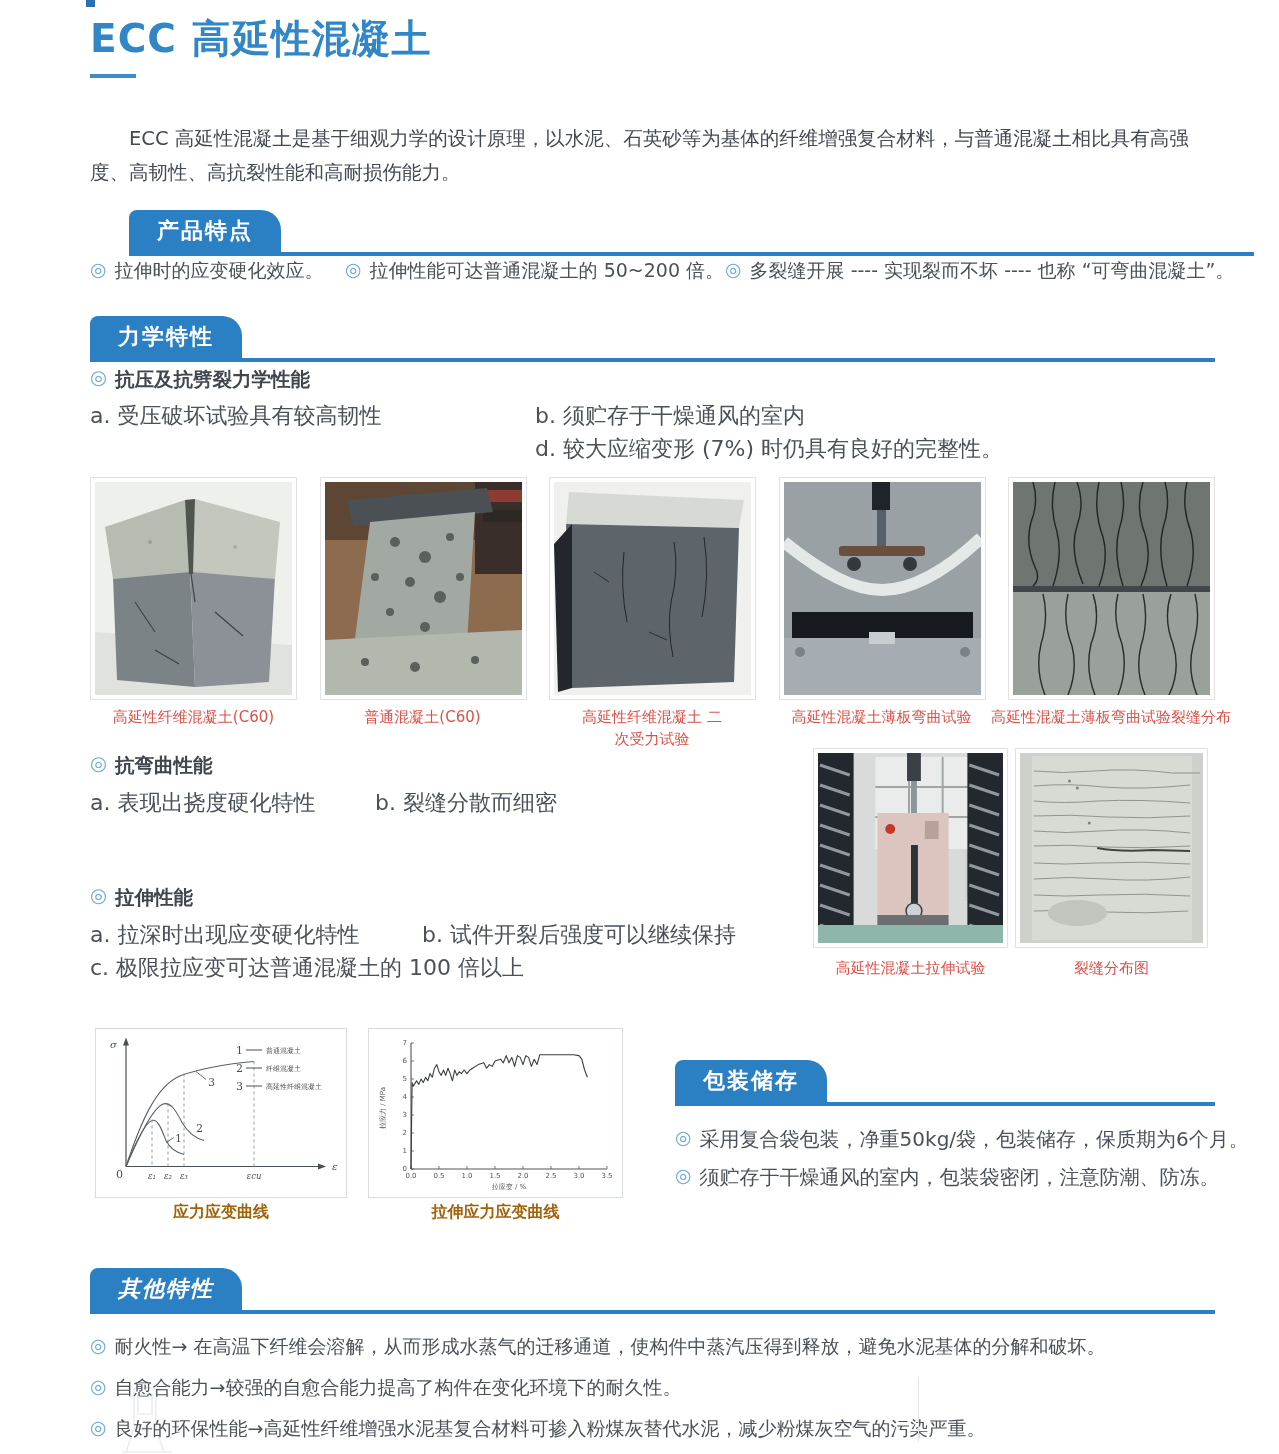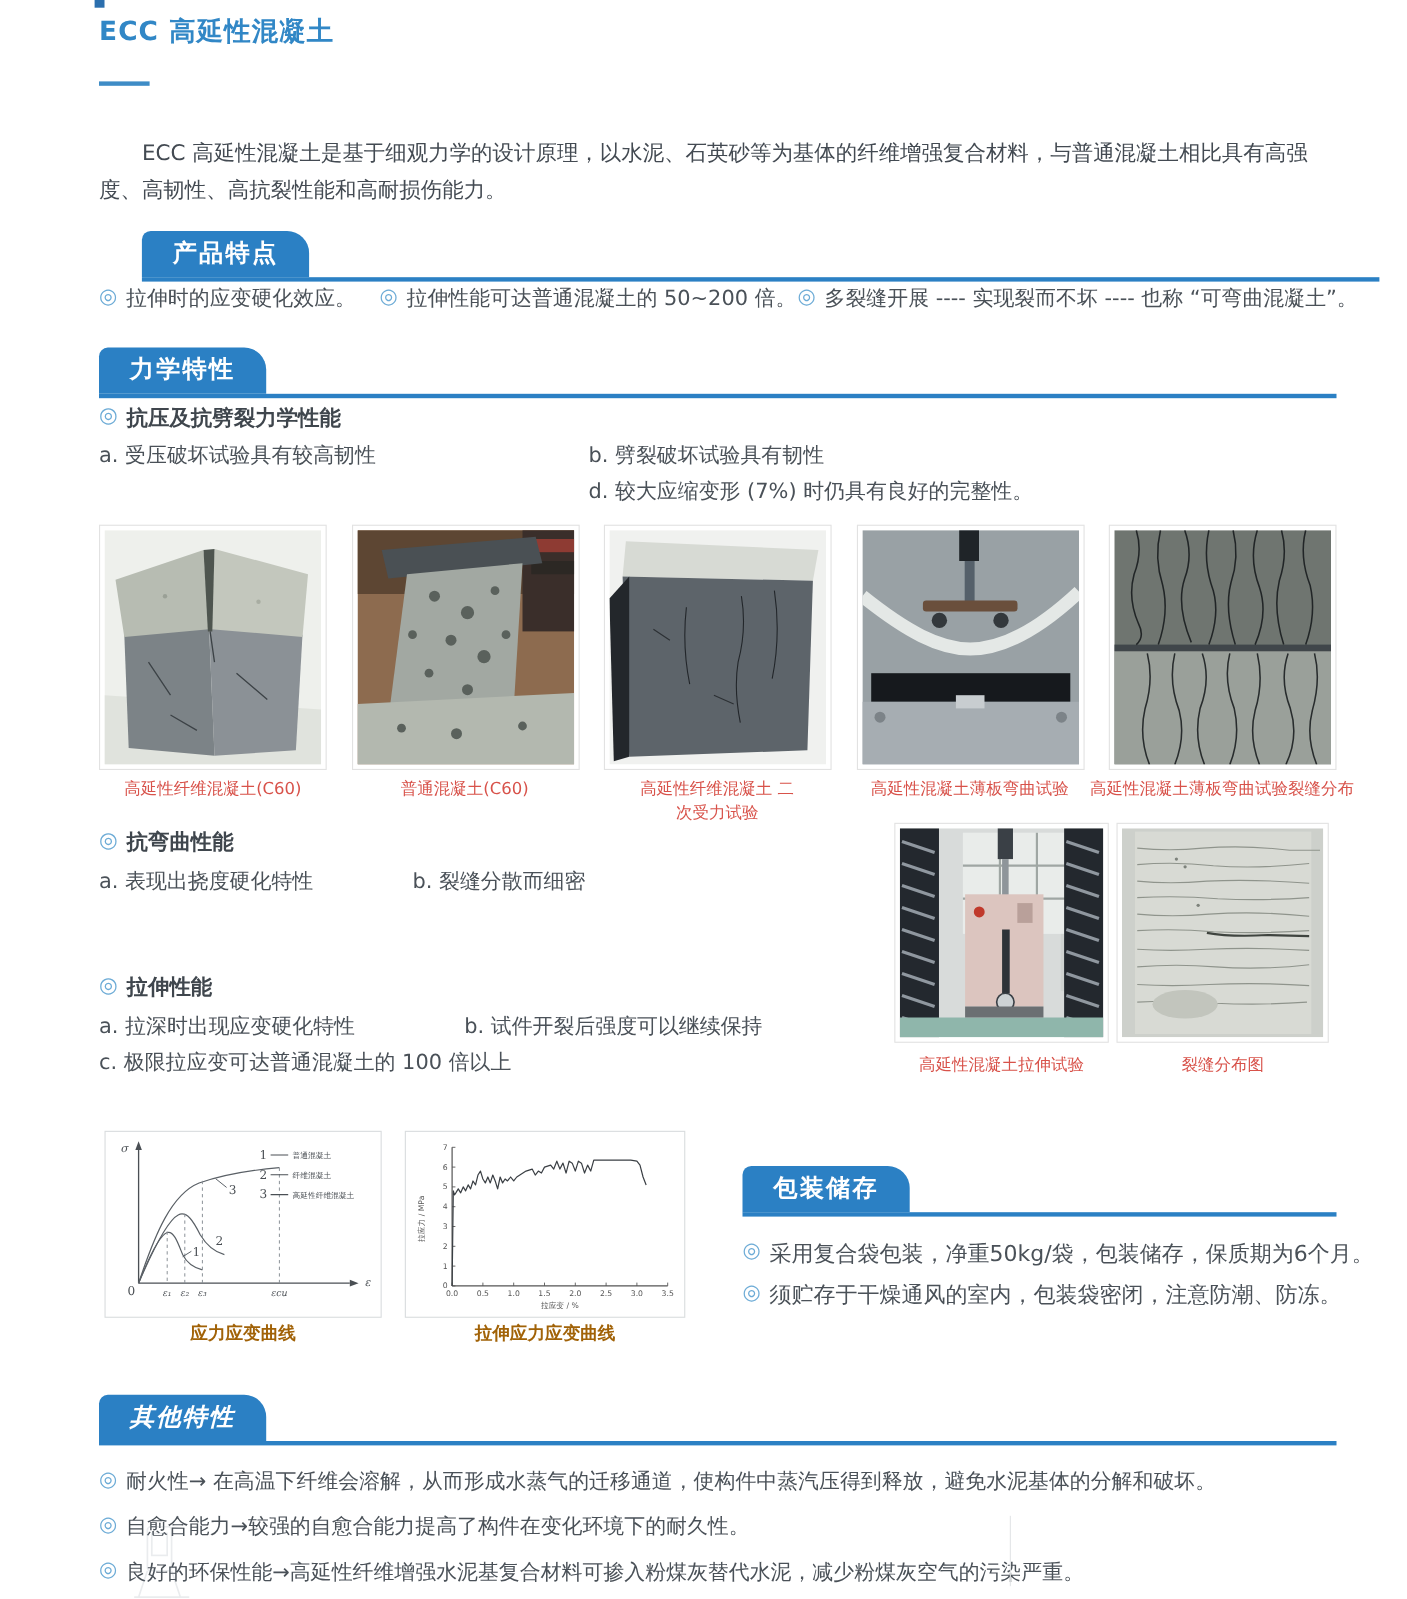--- a/index.html
+++ b/index.html
@@ -1,31 +1,31 @@
 <!DOCTYPE html>
 <html><head>
 <meta charset="utf-8">
 <style>
   html,body{margin:0;padding:0;background:#ffffff;}
   body{font-family:"DejaVu Sans","Liberation Sans",sans-serif;color:#454c53;}
   #page{position:relative;width:1279px;height:1454px;background:#fff;overflow:hidden;}
   .abs{position:absolute;}
-  .page-title{font-size:24px;font-weight:bold;color:#3187c6;letter-spacing:1px;}
+  .page-title{font-size:39px;font-weight:bold;color:#3187c6;letter-spacing:1px;}
   .title-underline{width:46px;height:4px;background:#3e8cc6;}
   .intro{width:1125px;font-size:19.5px;line-height:34px;color:#434a52;text-indent:2em;}
   .section-bar{height:46px;}
   .section-bar .tab{position:absolute;left:0;top:0;height:42px;line-height:42px;padding:0 28px;
      background:#2b80c4;color:#fff;font-size:22px;font-weight:bold;letter-spacing:2px;
      border-radius:8px 20px 0 0;}
   .section-bar .rule{position:absolute;left:0;right:0;top:42px;height:4px;background:#2b80c4;}
   .bullet{display:flex;align-items:flex-start;font-size:19px;color:#4a5158;white-space:nowrap;}
   .bullet .ring{color:#6cabd6;margin-right:8px;font-size:19px;}
   .subtitle{display:flex;align-items:flex-start;font-size:19.5px;font-weight:bold;color:#3f464d;white-space:nowrap;}
   .subtitle .ring{color:#6cabd6;margin-right:8px;font-weight:normal;}
-  .item{font-size:19px;color:#4a5158;white-space:nowrap;}
+  .item{font-size:22px;color:#4a5158;white-space:nowrap;}
   .photo-row{display:flex;justify-content:space-between;}
   .photo{width:207px;height:223px;background:#fff;border:1px solid #e2e2e2;box-sizing:border-box;padding:4px;}
   .photo svg{display:block;width:100%;height:100%;}
   .photo2{background:#fff;border:1px solid #e2e2e2;box-sizing:border-box;padding:4px;}
   .photo2 svg{display:block;width:100%;height:100%;}
   .caption{color:#d8524a;font-size:15px;text-align:center;line-height:22px;}
   .caption.nowrap{white-space:nowrap;}
   .chart-box{background:#fff;border:1px solid #d9dcde;box-sizing:border-box;}
   .chart-box svg{display:block;width:100%;height:100%;}
   .chart-caption{color:#a16207;font-size:16px;font-weight:600;text-align:center;}
@@ -78,21 +78,21 @@
   <div class="abs section-bar" style="left:90px;top:316px;width:1125px;">
     <div class="tab"><span>力学特性</span></div>
     <div class="rule"></div>
   </div>
 
   <div class="abs subtitle" style="left:90px;top:366px;">
     <span class="ring">◎</span>
     <span>抗压及抗劈裂力学性能</span>
   </div>
   <div class="abs item" style="left:90px;top:401px;">a. 受压破坏试验具有较高韧性</div>
-  <div class="abs item" style="left:535px;top:401px;">b. 劈裂破坏试验具有韧性</div>
+  <div class="abs item" style="left:535px;top:401px;">b. 须贮存于干燥通风的室内</div>
   <div class="abs item" style="left:535px;top:434px;">d. 较大应缩变形 (7%) 时仍具有良好的完整性。</div>
 
   <div class="abs photo-row" style="left:90px;top:477px;width:1125px;height:223px;">
     <div class="photo">
       <svg viewBox="0 0 197 213" preserveAspectRatio="none">
         <rect width="197" height="213" fill="#eef0ec"></rect>
         <polygon points="0,150 197,163 197,213 0,213" fill="#e0e3dd"></polygon>
         <polygon points="18,95 95,88 100,205 22,198" fill="#7c8387"></polygon>
         <polygon points="95,88 180,95 174,200 100,205" fill="#8b9196"></polygon>
         <polygon points="10,45 90,18 95,90 18,97" fill="#b7bcb2"></polygon>

